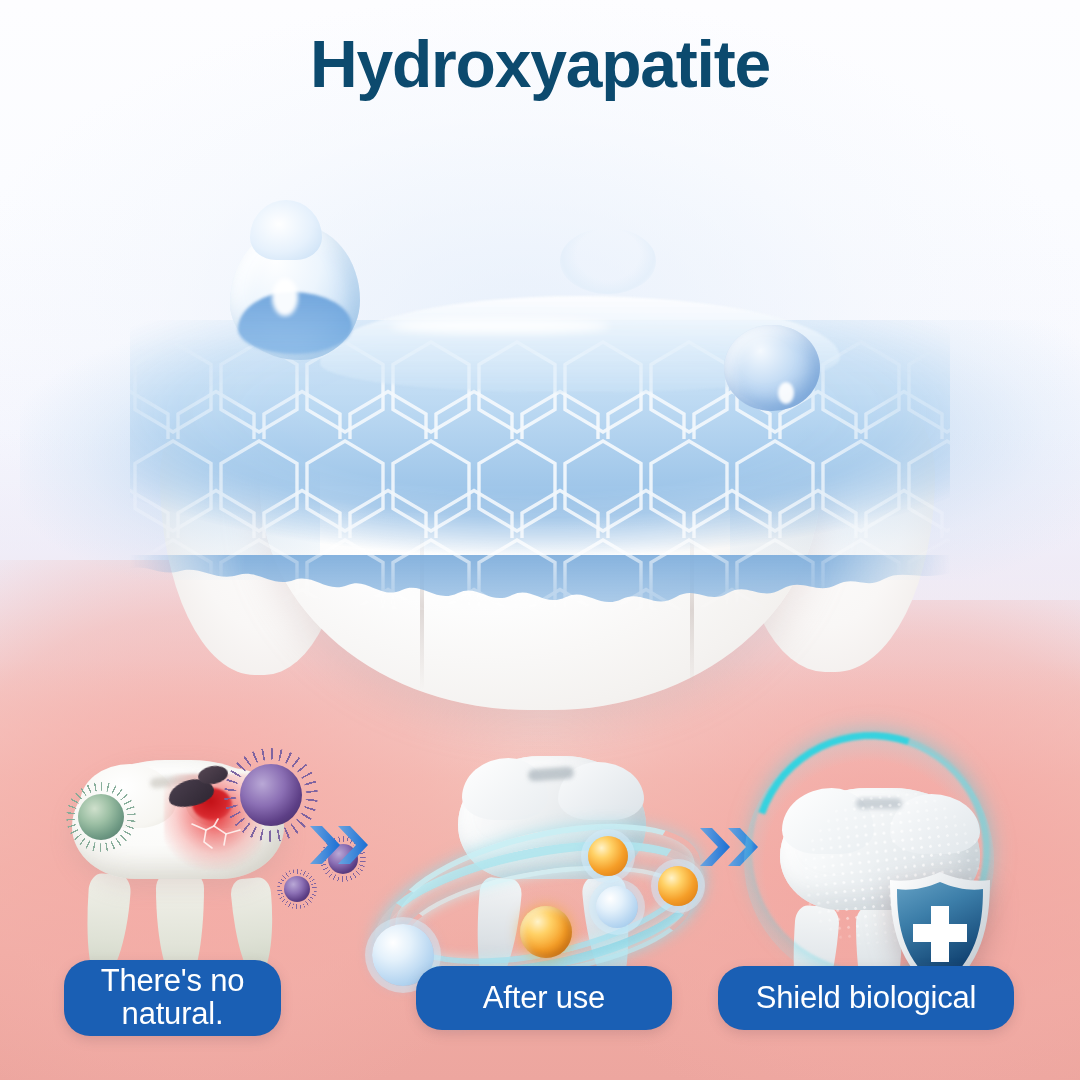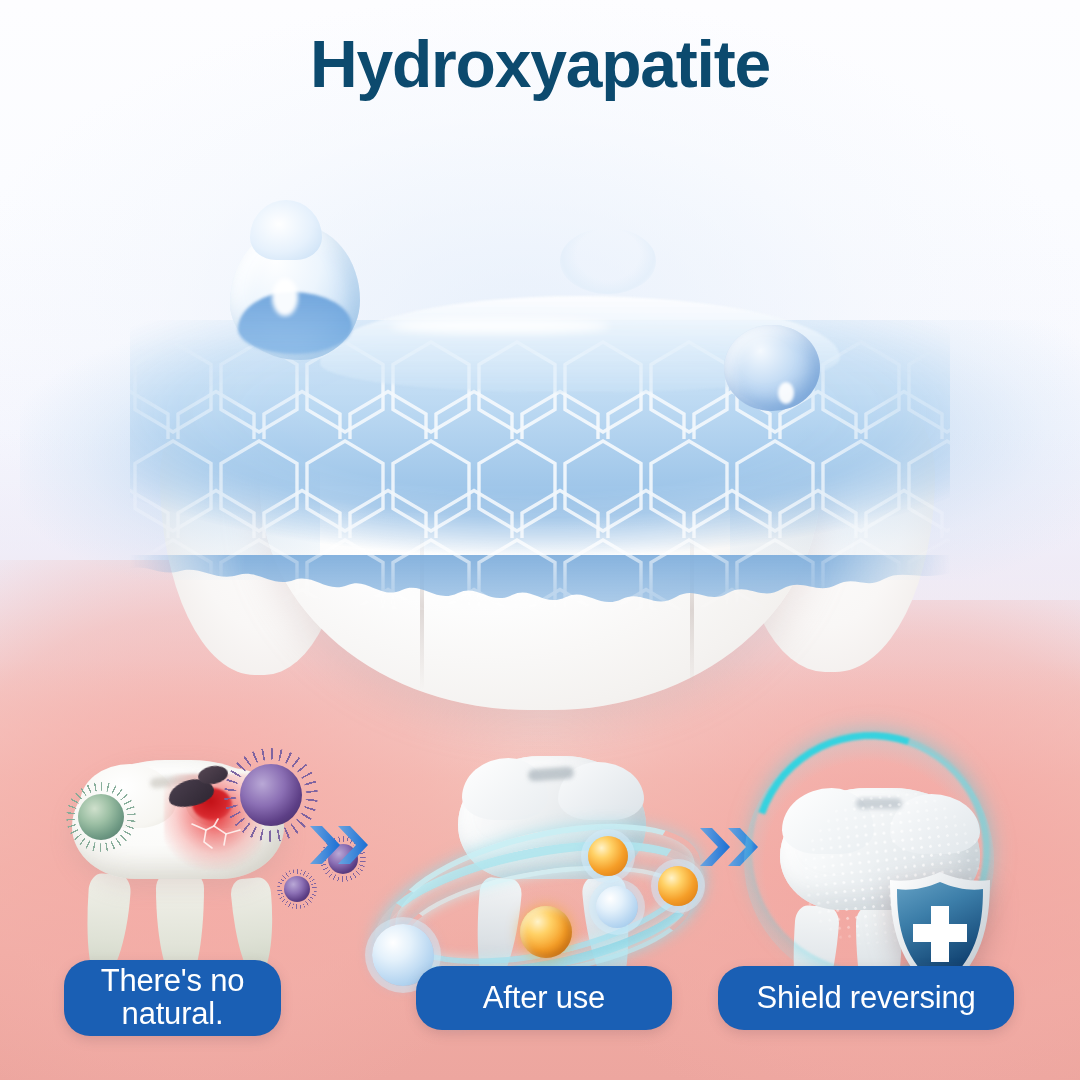--- a/index.html
+++ b/index.html
@@ -581,15 +581,15 @@
     </svg>
   </div>
 
   <div class="pill p1">
     <span>
       <span>There's no</span><br>
       <span>natural.</span>
     </span>
   </div>
   <div class="pill p2">After use</div>
-  <div class="pill p3">Shield reversing</div>
+  <div class="pill p3">Shield biological</div>
 
 </div>
 
 </body></html>

